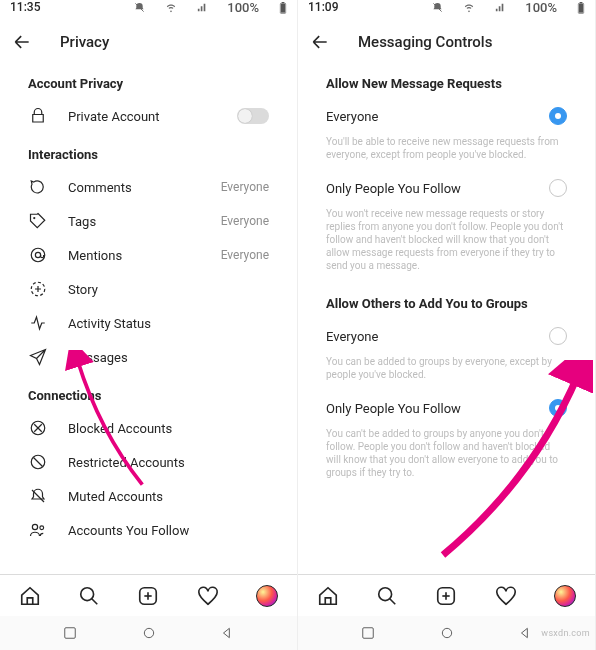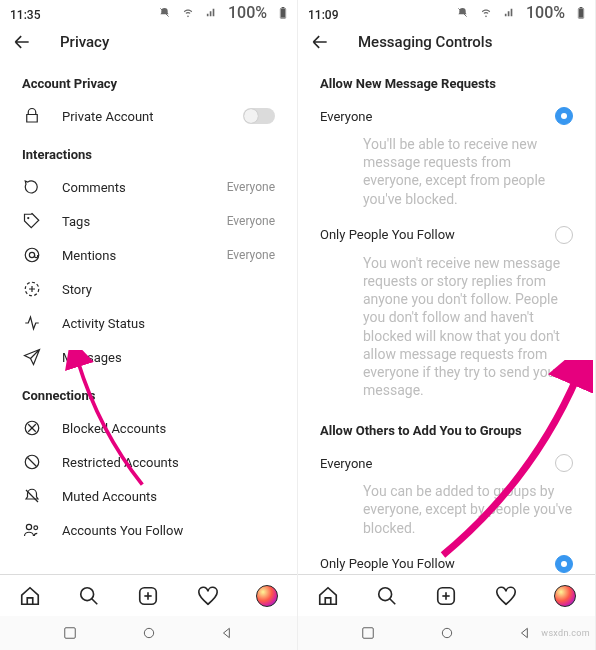--- a/index.html
+++ b/index.html
@@ -18,41 +18,41 @@
     width: 298px;
     display: flex;
     flex-direction: column;
     border-right: 1px solid #eee;
     position: relative;
   }
   .phone:last-child { border-right: none; }
   .statusbar {
     height: 22px;
     display: flex;
-    align-items: flex-end;
+    align-items: flex-start;
     padding: 0 10px;
     font-size: 12px;
     font-weight: 500;
   }
   .statusbar .time { flex: 0 0 auto; }
   .statusbar .spacer { flex: 1; }
-  .statusbar .icons { display:flex; gap:12px; align-items:center; font-size:16px; color:#555; }
+  .statusbar .icons { display:flex; gap:20px; align-items:center; font-size:13px; color:#555; }
   .appbar {
     height: 40px;
     display: flex;
     align-items: center;
     padding: 0 12px;
     gap: 28px;
   }
   .appbar .title { font-size: 15px; font-weight: 500; }
   .icon-svg { width: 20px; height: 20px; display:block; }
   .content {
     flex: 1;
     overflow: hidden;
-    padding: 0 22px;
+    padding: 0 28px;
   }
   .section-header {
     font-size: 13px;
     font-weight: 700;
     padding: 14px 0 8px 0;
   }
   .row {
     display: flex;
     align-items: center;
     gap: 20px;
@@ -62,25 +62,24 @@
   .row .label { flex: 1; font-size: 13px; }
   .row .value { font-size: 12px; color: #8e8e8e; }
   .row .ico { width:20px; display:flex; justify-content:center; }
   .toggle {
     width: 32px; height: 16px; border-radius: 8px; background:#dbdbdb; position:relative;
   }
   .toggle::after {
     content:""; position:absolute; left:1px; top:1px; width:14px; height:14px; border-radius:50%; background:#f2f2f2; box-shadow:0 0 1px rgba(0,0,0,0.3);
   }
   .helper {
-    font-size: 14px;
+    font-size: 10px;
     line-height: 1.3;
     color: #bdbdbd;
     padding: 2px 0 10px 0;
-    margin-left: 43px;
   }
   .radio {
     width: 18px; height: 18px; border-radius: 50%;
     border: 1.5px solid #c7c7c7;
     position: relative;
     flex-shrink: 0;
   }
   .radio.selected {
     border-color: #3897f0;
     background: #3897f0;

